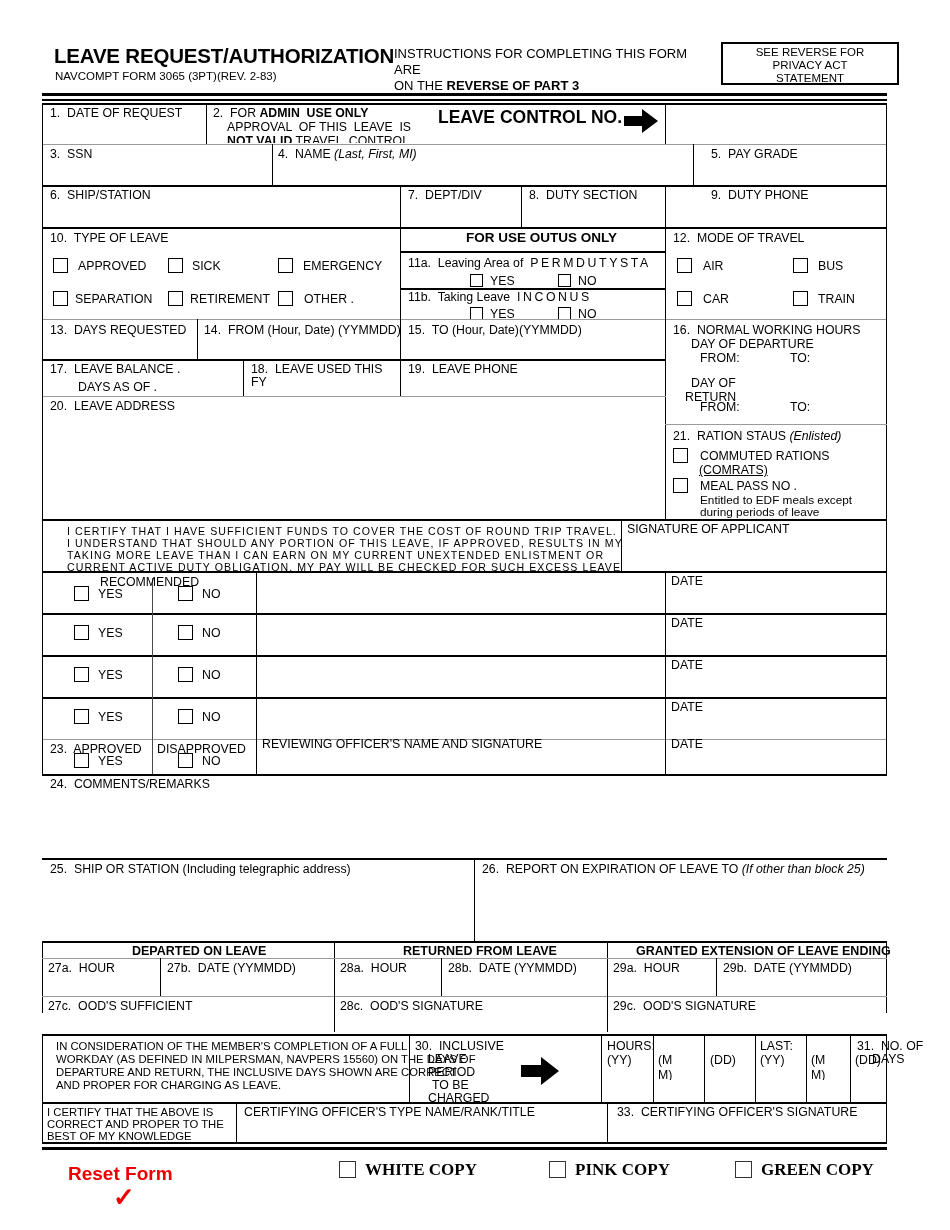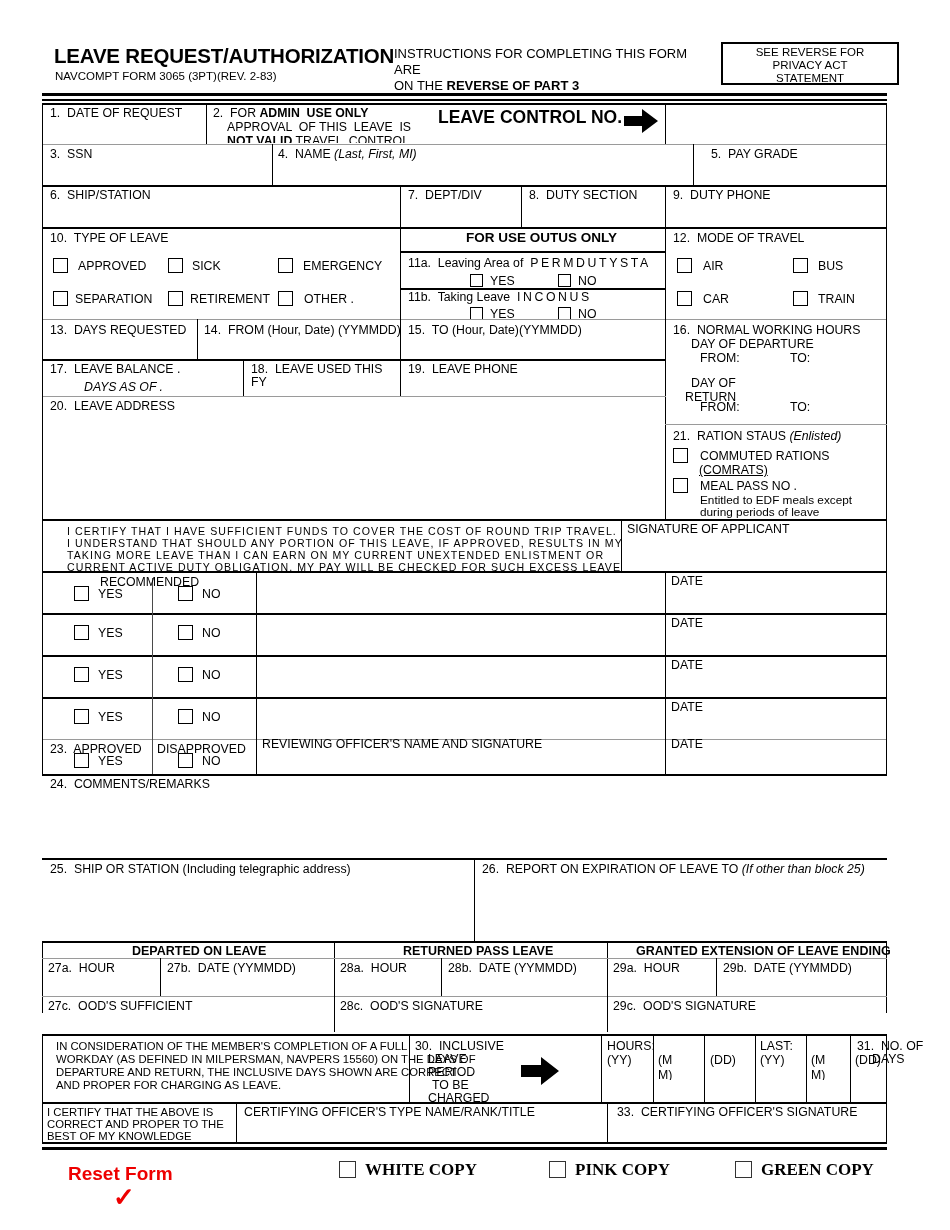--- a/index.html
+++ b/index.html
@@ -147,21 +147,21 @@
 
   <div class="lbl" style="left:50px; top:188px;">6.  SHIP/STATION</div>
   <div style="position:absolute; left:46px; top:202px; width:350px; height:23px;"></div>
 
   <div class="lbl" style="left:408px; top:188px;">7.  DEPT/DIV</div>
   <div style="position:absolute; left:404px; top:202px; width:114px; height:23px;"></div>
 
   <div class="lbl" style="left:529px; top:188px;">8.  DUTY SECTION</div>
   <div style="position:absolute; left:525px; top:202px; width:137px; height:23px;"></div>
 
-  <div class="lbl" style="left:673px; top:188px;">9.  DUTY PHONE</div>
+  <div class="lbl" style="left:711px; top:188px;">9.  DUTY PHONE</div>
   <div style="position:absolute; left:669px; top:202px; width:214px; height:23px;"></div>
 
   <div class="rule rule-med" style="left:42px; top:227px; width:845px;"></div>
   <div class="vline" style="left:42px; top:227px; height:92px;"></div>
   <div class="vline" style="left:400px; top:227px; height:92px;"></div>
   <div class="vline" style="left:665px; top:227px; height:92px;"></div>
   <div class="vline" style="left:886px; top:227px; height:92px;"></div>
 
   <div class="lbl" style="left:50px; top:231px;">10.  TYPE OF LEAVE</div>
   <div class="cb" style="left:53px; top:258px;"></div>
@@ -236,21 +236,21 @@
   <div style="position:absolute; left:740px; top:398px; width:45px; height:16px;"></div>
   <div class="lbl" style="left:790px; top:400px;">TO:</div>
   <div style="position:absolute; left:818px; top:398px; width:60px; height:16px;"></div>
 
   <div class="rule rule-med" style="left:42px; top:359px; width:624px;"></div>
   <div class="vline" style="left:42px; top:359px; height:37px;"></div>
   <div class="vline" style="left:243px; top:359px; height:37px;"></div>
   <div class="vline" style="left:400px; top:359px; height:37px;"></div>
 
   <div class="lbl" style="left:50px; top:362px;">17.  LEAVE BALANCE .</div>
-  <div class="lbl" style="left:84px; top:380px;font-style:italic;">DAYS AS OF .</div>
+  <div class="lbl" style="left:78px; top:380px;">DAYS AS OF .</div>
 
   <div class="lbl" style="left:251px; top:362px;">18.  LEAVE USED THIS</div>
   <div class="lbl" style="left:251px; top:375px;">FY</div>
   <div style="position:absolute; left:247px; top:388px; width:150px; height:7px;"></div>
 
   <div class="lbl" style="left:408px; top:362px;">19.  LEAVE PHONE</div>
   <div style="position:absolute; left:404px; top:376px; width:258px; height:19px;"></div>
 
   <div class="rule rule-thin" style="left:42px; top:396px; width:624px;"></div>
   <div class="vline" style="left:42px; top:396px; height:123px;"></div>
@@ -376,21 +376,21 @@
   <div class="lbl" style="left:482px; top:862px;"><span>26.  REPORT ON EXPIRATION OF LEAVE TO </span><i>(If other than block 25)</i></div>
   <div style="position:absolute; left:478px; top:877px; width:406px; height:61px;"></div>
 
   <div class="rule rule-med" style="left:42px; top:941px; width:845px;"></div>
   <div class="vline" style="left:42px; top:941px; height:72px;"></div>
   <div class="vline" style="left:334px; top:941px; height:72px;"></div>
   <div class="vline" style="left:607px; top:941px; height:72px;"></div>
   <div class="vline" style="left:886px; top:941px; height:72px;"></div>
 
   <div class="lbl b" style="left:132px; top:944px; font-size:12.5px;">DEPARTED ON LEAVE</div>
-  <div class="lbl b" style="left:403px; top:944px; font-size:12.5px;">RETURNED PASS LEAVE</div>
+  <div class="lbl b" style="left:403px; top:944px; font-size:12.5px;">RETURNED FROM LEAVE</div>
   <div class="lbl b" style="left:636px; top:944px; font-size:12.5px;">GRANTED EXTENSION OF LEAVE ENDING</div>
 
   <div class="rule rule-thin" style="left:42px; top:958px; width:845px;"></div>
   <div class="vline" style="left:160px; top:958px; height:38px;"></div>
   <div class="vline" style="left:441px; top:958px; height:38px;"></div>
   <div class="vline" style="left:716px; top:958px; height:38px;"></div>
 
   <div class="lbl" style="left:48px; top:961px;">27a.  HOUR</div>
   <div style="position:absolute; left:46px; top:976px; width:112px; height:18px;"></div>
   <div class="lbl" style="left:167px; top:961px;">27b.  DATE (YYMMDD)</div>

